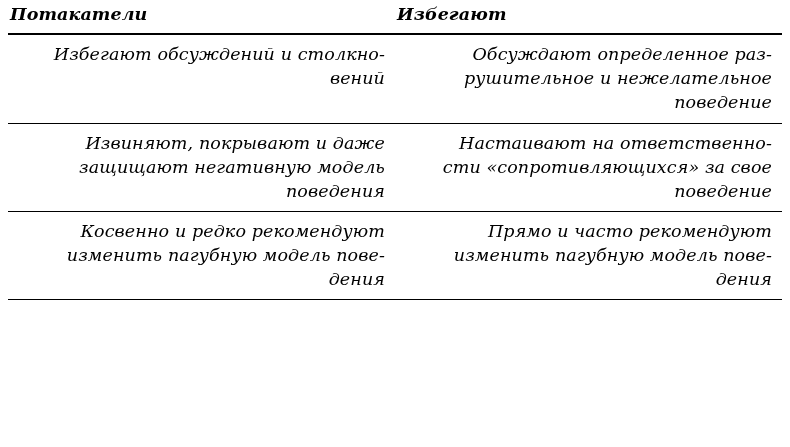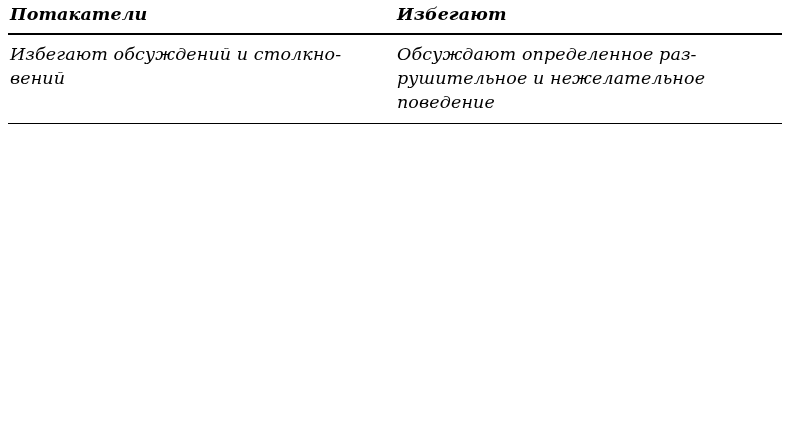--- a/index.html
+++ b/index.html
@@ -49,20 +49,21 @@
   table.compare tbody tr {
     border-bottom: 1.5px solid #000000;
   }
   table.compare tbody tr:last-child {
     border-bottom: 1.5px solid #000000;
   }
   .cell-text {
     display: block;
     white-space: pre-line;
     hyphens: manual;
+    text-align: right;
   }
   .col-gap {
     padding-right: 28px;
   }
 </style>
 </head>
 <body>
 
 <div class="table-wrap">
   <table class="compare">
@@ -81,15 +82,39 @@
         <td class="col-gap">
           <span class="cell-text">Избегают обсуждений и столкно-
 вений</span>
         </td>
         <td>
           <span class="cell-text">Обсуждают определенное раз-
 рушительное и нежелательное
 поведение</span>
         </td>
       </tr>
+      <tr>
+        <td class="col-gap">
+          <span class="cell-text">Извиняют, покрывают и даже
+защищают негативную модель
+поведения</span>
+        </td>
+        <td>
+          <span class="cell-text">Настаивают на ответственно-
+сти «сопротивляющихся» за свое
+поведение</span>
+        </td>
+      </tr>
+      <tr>
+        <td class="col-gap">
+          <span class="cell-text">Косвенно и редко рекомендуют
+изменить пагубную модель пове-
+дения</span>
+        </td>
+        <td>
+          <span class="cell-text">Прямо и часто рекомендуют
+изменить пагубную модель пове-
+дения</span>
+        </td>
+      </tr>
     </tbody>
   </table>
 </div>
 
 </body></html>

